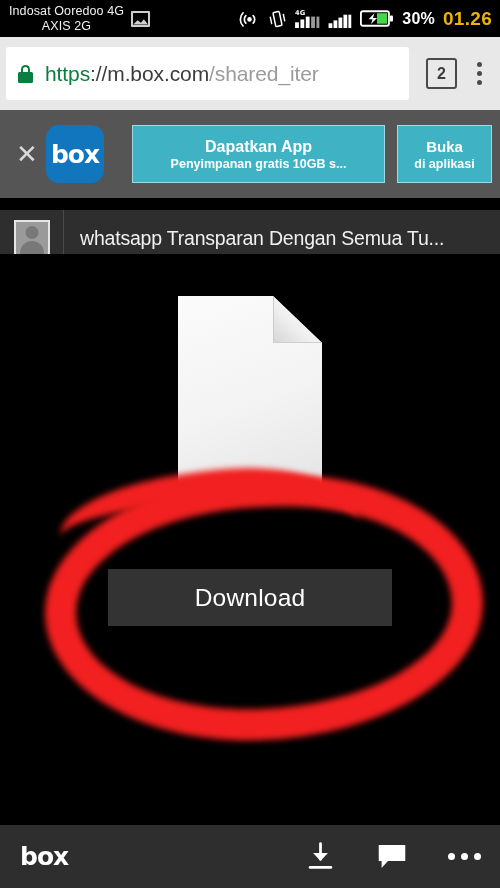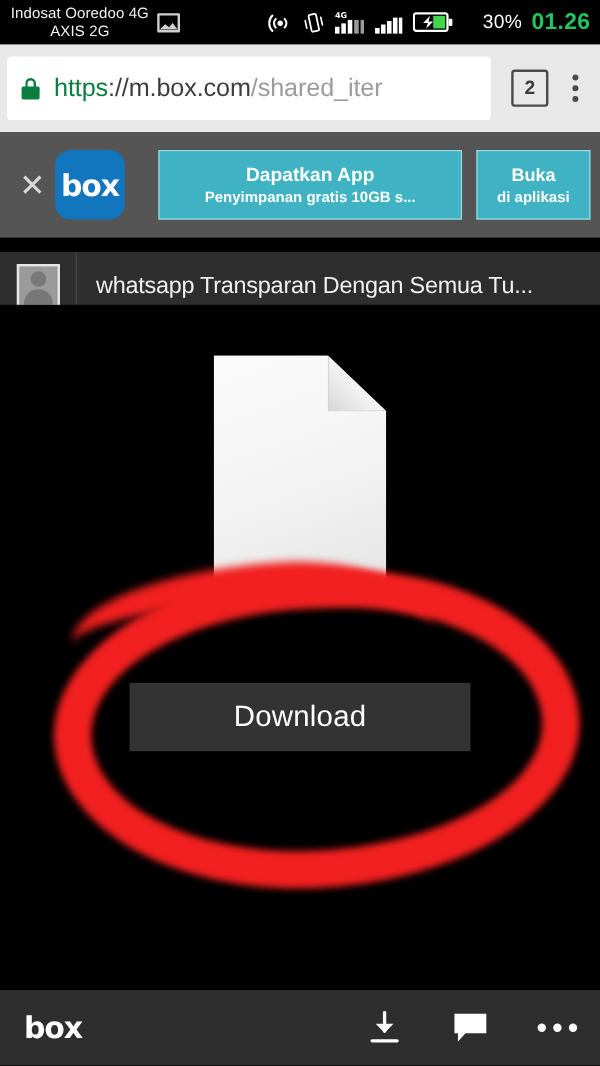--- a/index.html
+++ b/index.html
@@ -26,22 +26,22 @@
     width:19px; height:16px; border:2px solid #cfcfcf; border-radius:1px;
     position:relative; overflow:hidden; background:#000;
   }
   .shot-icon::after{
     content:""; position:absolute; left:0; bottom:0; width:100%; height:6px;
     background:#cfcfcf;
     clip-path:polygon(0 100%,30% 30%,52% 70%,72% 12%,100% 100%);
   }
   .status-right { display:flex; align-items:center; gap:8px; }
   .status-right .ic { display:block; }
-  .pct { font-size:16px; font-weight:normal; color:#fff; letter-spacing:.2px;margin-left:16px; }
-  .clock { font-size:19px; font-weight:bold; color:#22c55e; letter-spacing:.3px; }
+  .pct { font-size:16px; font-weight:bold; color:#fff; letter-spacing:.2px; }
+  .clock { font-size:19px; font-weight:bold; color:#eab308; letter-spacing:.3px; }
 
   
   .omnibox {
     position:absolute; left:0; top:37px; width:500px; height:73px;
     background:#e8e8e8; display:flex; align-items:center; padding:0 6px;
   }
   .urlpill {
     flex:1; height:53px; background:#fff; border-radius:3px;
     display:flex; align-items:center; padding:0 12px; overflow:hidden;
     min-width:0;

